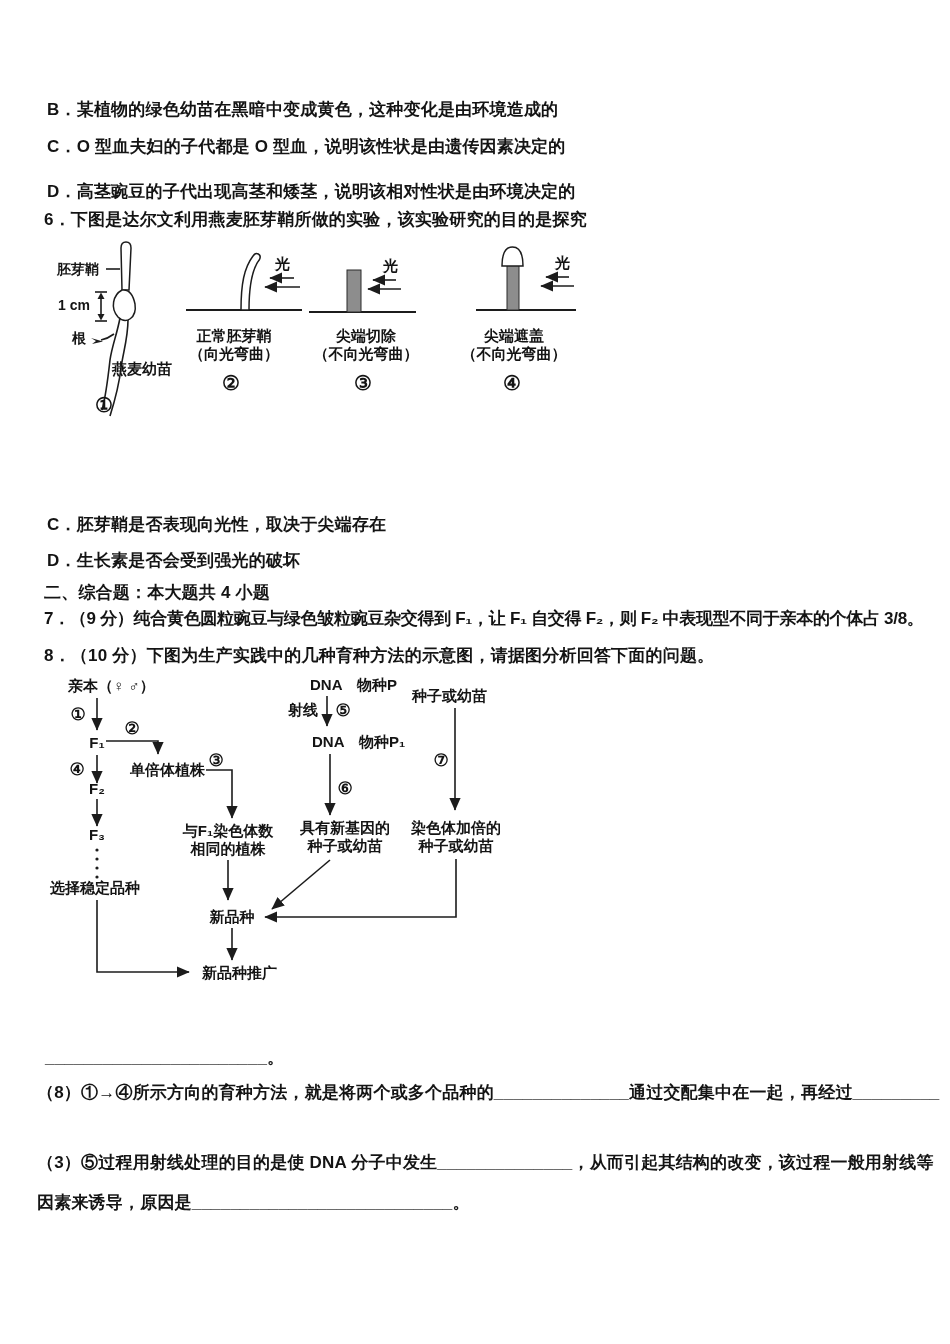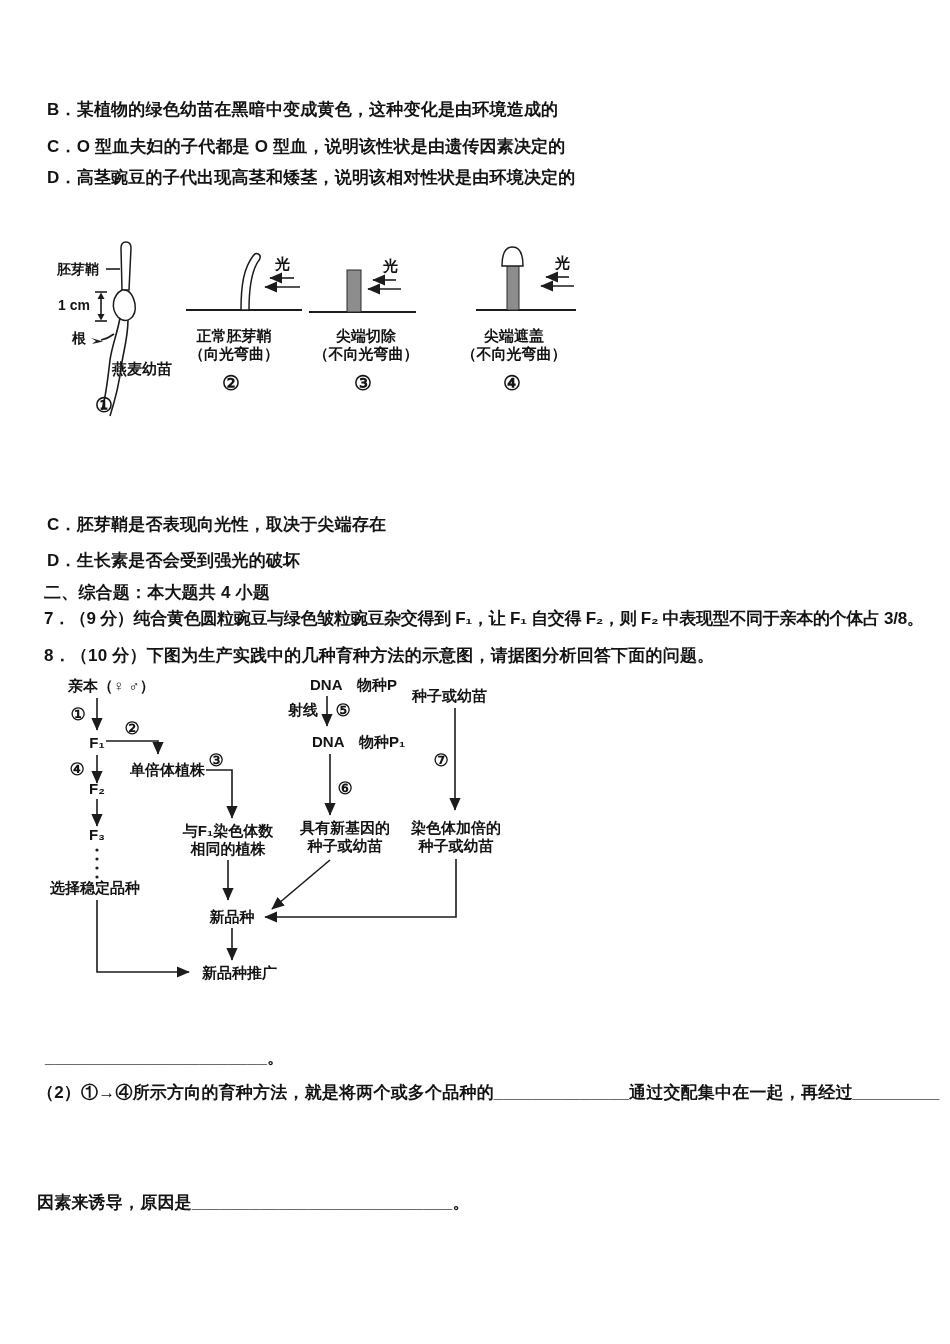--- a/index.html
+++ b/index.html
@@ -16,22 +16,23 @@
   svg .t15{font-size:15px;} svg .t14{font-size:14px;} svg .t17{font-size:17px;} svg .t20{font-size:20px;}
   svg .mid{text-anchor:middle;}
 </style>
 </head>
 <body>
 
 <div class="page">
 
   <div class="line" style="top:98px;left:47px">B．某植物的绿色幼苗在黑暗中变成黄色，这种变化是由环境造成的</div>
   <div class="line" style="top:135px;left:47px">C．O 型血夫妇的子代都是 O 型血，说明该性状是由遗传因素决定的</div>
-  <div class="line" style="top:166px;left:47px">D．高茎豌豆的子代出现高茎和矮茎，说明该相对性状是由环境决定的</div>
+  <div class="line" style="top:180px;left:47px">D．高茎豌豆的子代出现高茎和矮茎，说明该相对性状是由环境决定的</div>
 
+  <div class="line" style="top:208px;left:44px">6．下图是达尔文利用燕麦胚芽鞘所做的实验，该实验研究的目的是探究</div>
 
   <svg width="580" height="192" style="left:44px;top:238px">
     <defs>
       <marker id="ah" markerWidth="9" markerHeight="8" refX="7.5" refY="3.5" orient="auto">
         <path d="M0,0 L8,3.5 L0,7 Z" fill="#1c1c1c"></path>
       </marker>
     </defs>
 
     <g>
       <path class="wh" d="M78,52 L77,10 Q77,4 82,4 Q87,4 87,10 L85,52 Z"></path>
@@ -148,16 +149,17 @@
     <text class="t15 mid" x="300" y="163">具有新基因的</text>
     <text class="t15 mid" x="300" y="181">种子或幼苗</text>
 
     <text class="t15" x="367" y="31">种子或幼苗</text>
     <text class="t17 mid" x="396" y="96">⑦</text>
     <text class="t15 mid" x="411" y="163">染色体加倍的</text>
     <text class="t15 mid" x="411" y="181">种子或幼苗</text>
   </svg>
 
   <div class="line" style="top:1046px;left:45px">_______________________。</div>
-  <div class="line" style="top:1081px;left:37px">（2）①→④所示方向的育种方法，就是将两个或多个品种的______________通过交配集中在一起，再经过_________</div>
+  <div class="line" style="top:1081px;left:37px">（8）①→④所示方向的育种方法，就是将两个或多个品种的______________通过交配集中在一起，再经过_________</div>
+  <div class="line" style="top:1151px;left:37px">（3）⑤过程用射线处理的目的是使 DNA 分子中发生______________，从而引起其结构的改变，该过程一般用射线等</div>
   <div class="line" style="top:1191px;left:37px">因素来诱导，原因是___________________________。</div>
 
 </div>
 
 </body></html>

